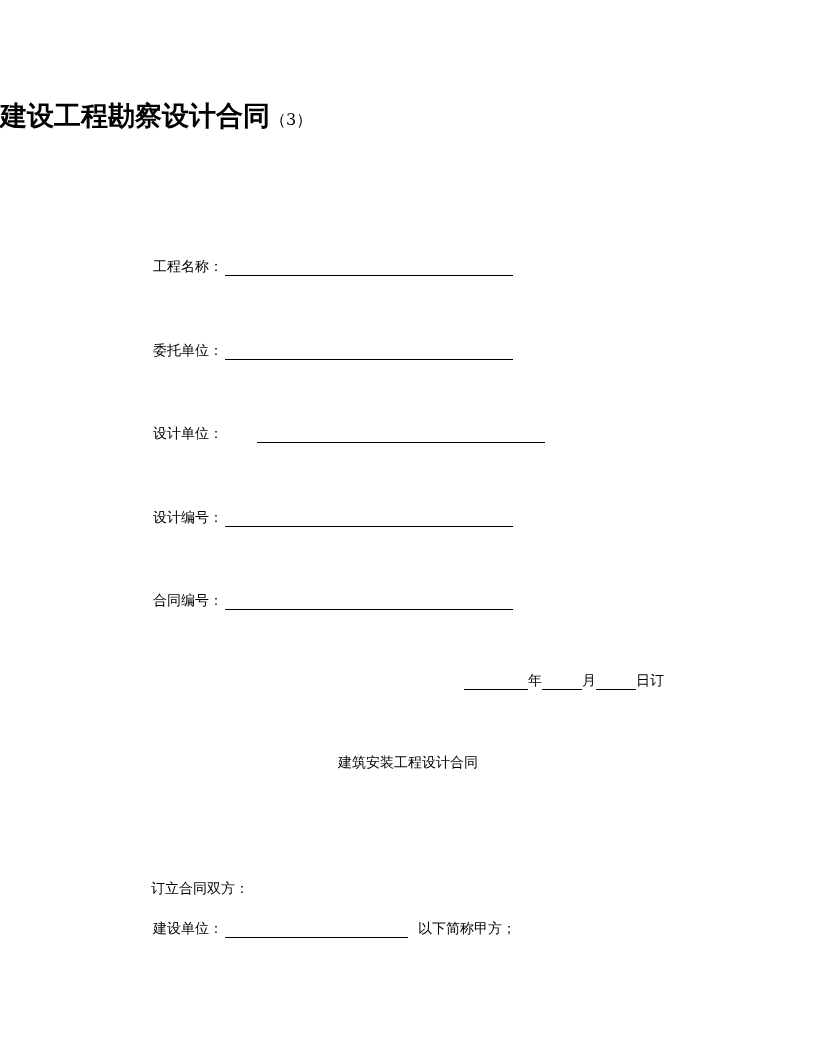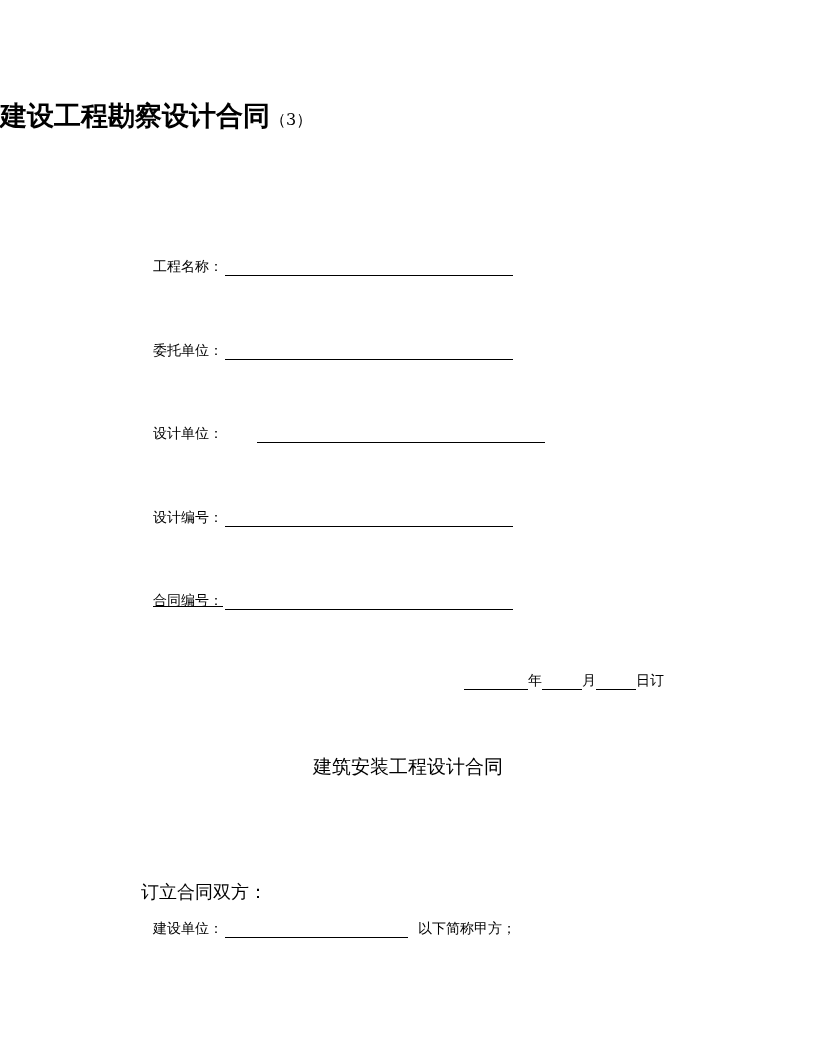--- a/index.html
+++ b/index.html
@@ -8,22 +8,22 @@
     .title { position: absolute; left: 0; width: 816px; top: 98px; text-align: left;
              font-family: "DejaVu Sans", "Liberation Sans", sans-serif; font-weight: bold;
              font-size: 27px; letter-spacing: 0px; }
     .title .suffix { font-family: "DejaVu Serif", "Liberation Serif", serif; font-weight: normal;
                      font-size: 16px; }
     .field { position: absolute; left: 153px; height: 20px; display: flex; align-items: flex-end; font-size: 14px; }
     .field .label { white-space: nowrap; }
     .field .blank { display: inline-block; border-bottom: 1px solid #000; height: 16px; margin-left: 2px; }
     .date { position: absolute; left: 464px; top: 672px; font-size: 14px; display: flex; align-items: flex-end; }
     .date .blank { display: inline-block; border-bottom: 1px solid #000; height: 16px; }
-    .subtitle { position: absolute; left: 0; width: 816px; top: 754px; text-align: center; font-size: 19px; }
-    .para { position: absolute; left: 141px; font-size: 18px; }
+    .subtitle { position: absolute; left: 0; width: 816px; top: 754px; text-align: center; font-size: 14px; }
+    .para { position: absolute; left: 151px; font-size: 14px; }
   </style>
 </head>
 <body>
 
 <div class="title">
   <span>建设工程勘察设计合同</span><span class="suffix">（3）</span>
 </div>
 
 <div class="field" style="top:256px;">
   <span class="label">工程名称：</span>
@@ -38,21 +38,21 @@
 <div class="field" style="top:423px;gap:32px;">
   <span class="label">设计单位：</span>
   <span class="blank" style="width:288px;"></span>
 </div>
 
 <div class="field" style="top:507px;align-items:flex-end;">
   <span class="label">设计编号：</span>
   <span class="blank" style="width:288px;"></span>
 </div>
 
-<div class="field" style="top:590px;text-decoration:underline;">
+<div class="field" style="top:590px;">
   <span class="label">合同编号：</span>
   <span class="blank" style="width:288px;"></span>
 </div>
 
 <div class="date">
   <span class="blank" style="width:64px;"></span>
   <span>年</span>
   <span class="blank" style="width:40px;"></span>
   <span>月</span>
   <span class="blank" style="width:40px;"></span>

